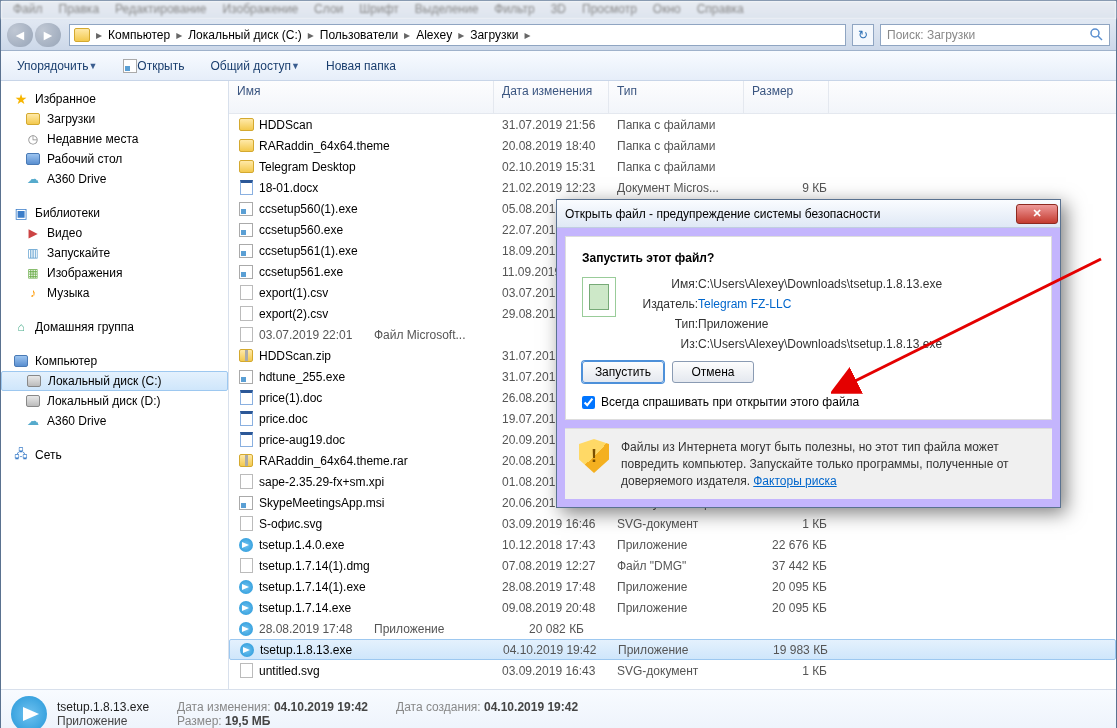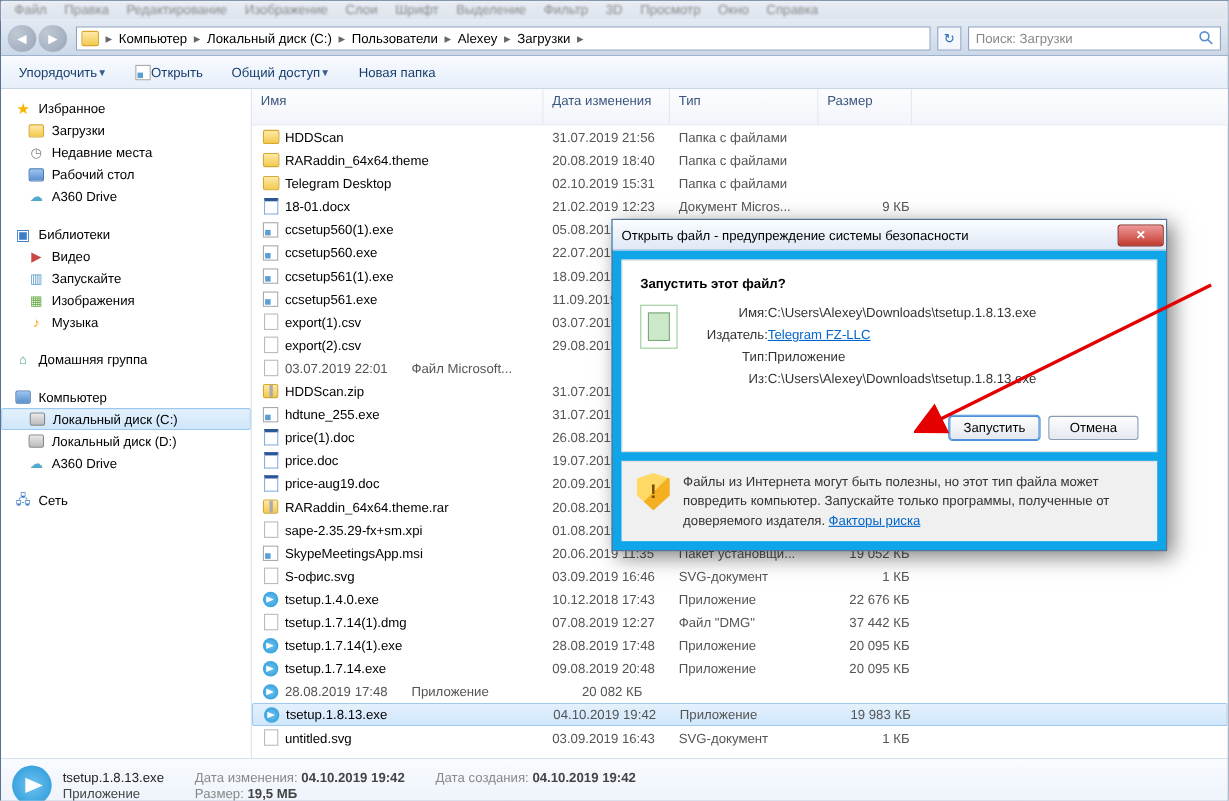--- a/index.html
+++ b/index.html
@@ -51,34 +51,34 @@
 .fic-zip::after{content:"";position:absolute;left:5px;top:0;width:3px;height:100%;background:#aaa}
 .fic-txt{width:13px;height:15px;background:#fff;border:1px solid #bbb}
 .fic-telegram{width:14px;height:14px;border-radius:50%;background:radial-gradient(circle,#6fc2f0,#2496d8);position:relative}
 .fic-telegram::after{content:"";position:absolute;left:3px;top:4px;border-left:7px solid #fff;border-top:3px solid transparent;border-bottom:3px solid transparent}
 .details-pane{height:48px;border-top:1px solid #d8e0ec;background:linear-gradient(#f8fbff,#ecf2fb);display:flex;align-items:center;padding:4px 10px;gap:10px}
 .details-pane .big-ic{width:36px;height:36px;border-radius:50%;background:radial-gradient(circle,#6fc2f0,#2496d8);display:flex;align-items:center;justify-content:center}
 .details-pane .big-ic::after{content:"";border-left:16px solid #fff;border-top:7px solid transparent;border-bottom:7px solid transparent;margin-left:3px}
 .details-cols{display:flex;gap:28px;font-size:11px;color:#444}
 .details-cols .lbl{color:#888}
 .details-cols .fn{font-size:12px;color:#222}
-.dialog{position:absolute;left:555px;top:198px;width:505px;background:#0ea5e9;border:1px solid #5a7290;box-shadow:5px 5px 18px rgba(0,0,0,0.5);z-index:10}
+.dialog{position:absolute;left:555px;top:198px;width:505px;background:#c4b5fd;border:1px solid #5a7290;box-shadow:5px 5px 18px rgba(0,0,0,0.5);z-index:10}
 .dlg-title{height:28px;background:linear-gradient(#fafcff,#dfe8f5);display:flex;align-items:center;padding:0 2px 0 8px;border-bottom:1px solid #c0cde0}
 .dlg-title span{flex:1}
 .dlg-close{width:42px;height:20px;background:linear-gradient(#e99,#c43b2f);border:1px solid #8d2a20;border-radius:3px;color:#fff;display:flex;align-items:center;justify-content:center;font-weight:bold;font-size:11px}
 .dlg-body{padding:14px 16px 10px;background:#fff;border:1px solid #ddd;margin:8px}
 .dlg-q{font-weight:bold;margin-bottom:12px}
-.dlg-info{display:flex;gap:12px;margin-bottom:27px}
+.dlg-info{display:flex;gap:12px;margin-bottom:10px}
 .dlg-icon{width:34px;height:40px;background:#fff;border:1px solid #9c9;display:flex;align-items:center;justify-content:center}
 .dlg-icon div{width:20px;height:26px;background:#cde8c8;border:1px solid #7a7}
 .dlg-fields{flex:1;display:grid;grid-template-columns:70px 1fr;row-gap:6px;font-size:12px}
 .dlg-fields .k{text-align:right;color:#333}
 .dlg-fields .v{color:#333}
-.dlg-fields .link{color:#0066cc;text-decoration:underline;cursor:pointer}
-.dlg-btns{display:flex;gap:8px;justify-content:flex-end;margin-top:8px}
+.dlg-fields .link{color:#0066cc;cursor:pointer}
+.dlg-btns{display:flex;gap:8px;margin-top:8px}
 .dlg-btn{min-width:82px;height:22px;background:linear-gradient(#fdfdfd,#e4e8ef);border:1px solid #8a9bb3;border-radius:3px;display:flex;align-items:center;justify-content:center;cursor:pointer}
 .dlg-btn.primary{box-shadow:0 0 0 1px #4d90d9;border-color:#4d90d9}
 .dlg-check{display:flex;align-items:center;gap:6px;margin-top:12px;font-size:12px}
 .dlg-check input{width:13px;height:13px}
 .dlg-warn{background:#f0f0f0;border-top:1px solid #ddd;margin:0 8px 8px;padding:10px 14px;display:flex;gap:12px}
 .shield{width:30px;height:34px;background:linear-gradient(135deg,#ffd966 50%,#f4b020 50%);clip-path:polygon(50% 0,100% 15%,100% 60%,50% 100%,0 60%,0 15%);display:flex;align-items:center;justify-content:center;color:#7a4f00;font-weight:bold;font-size:18px}
 .dlg-warn-txt{flex:1;font-size:11px;line-height:1.4;color:#333}
 .dlg-warn-txt .link{color:#0066cc;text-decoration:underline;cursor:pointer}
 .arrow{position:absolute;z-index:20;pointer-events:none}
 </style>
@@ -544,20 +544,24 @@
           <div class="k">Тип:</div>
             <div class="v">Приложение</div>
           <div class="k">Из:</div>
             <div class="v">C:\Users\Alexey\Downloads\tsetup.1.8.13.exe</div>
         </div>
       </div>
       <div class="dlg-btns">
         <div class="dlg-btn primary">Запустить</div>
         <div class="dlg-btn">Отмена</div>
       </div>
+      <label class="dlg-check">
+        <input type="checkbox" checked="" style="">
+        <span>Всегда спрашивать при открытии этого файла</span>
+      </label>
     </div>
     <div class="dlg-warn">
       <div class="shield">!</div>
       <div class="dlg-warn-txt">
         <span>Файлы из Интернета могут быть полезны, но этот тип файла может повредить компьютер. Запускайте только программы, полученные от доверяемого издателя.</span>
         <span class="link">Факторы риска</span>
       </div>
     </div>
   </div>
 

